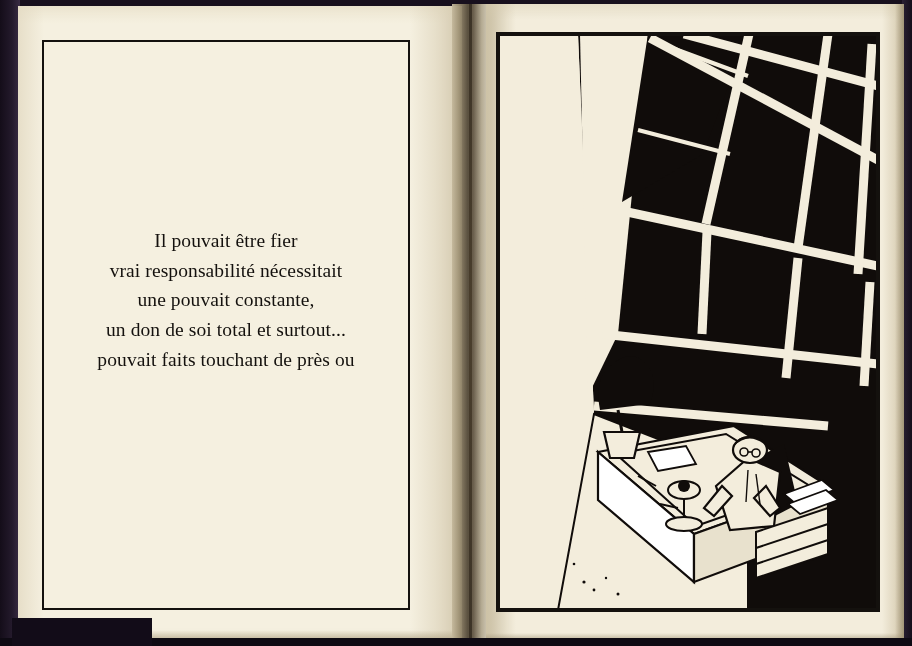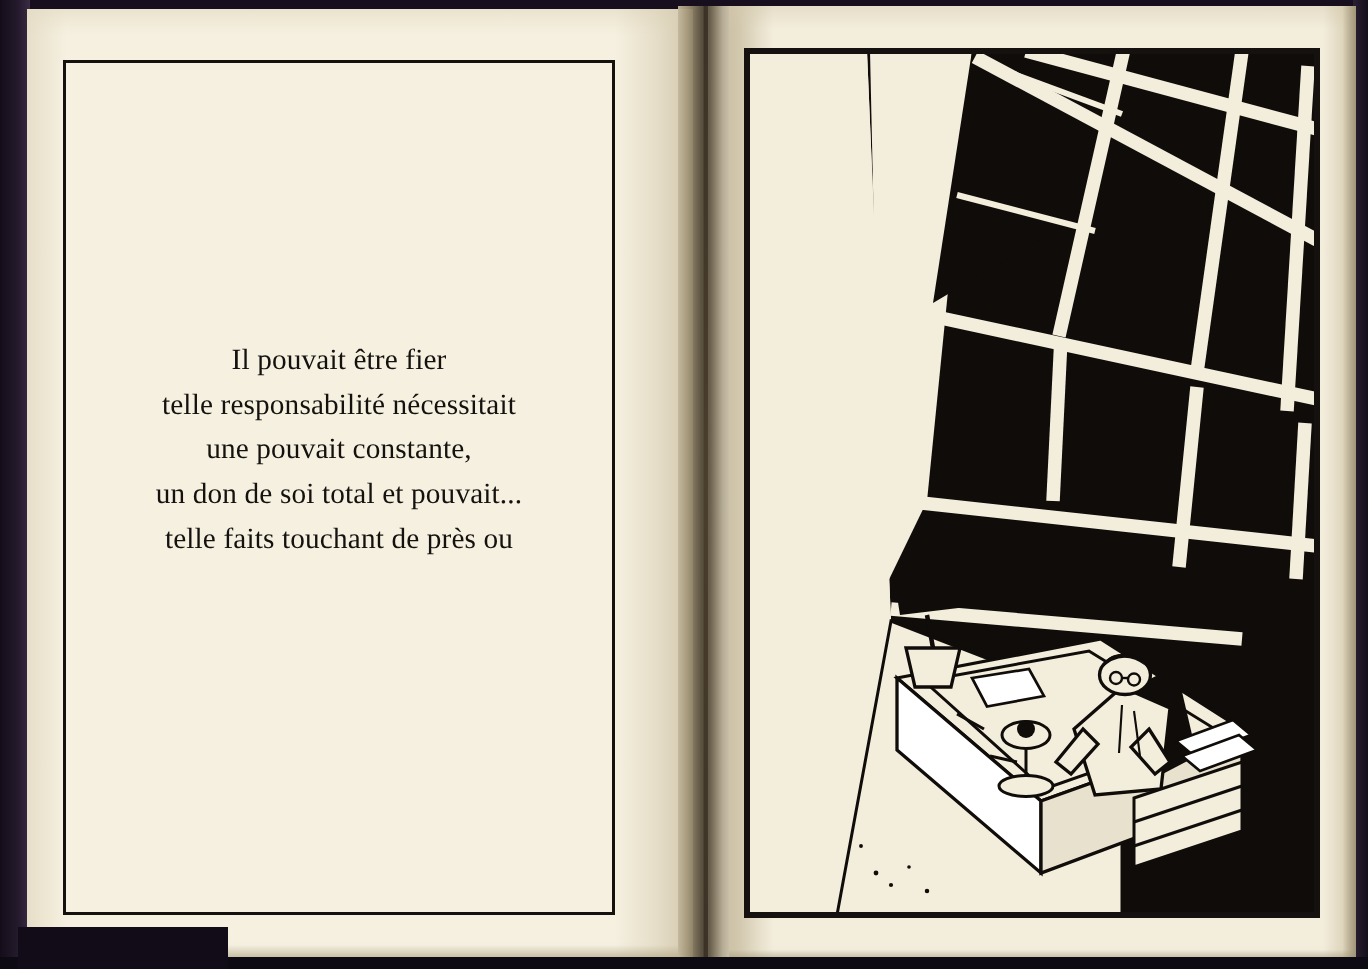--- a/index.html
+++ b/index.html
@@ -181,24 +181,24 @@
 <div id="book">
   <div class="bg-dark"></div>
   <div class="left-dark-edge"></div>
   <div class="right-dark-edge"></div>
 
   <div class="page-left">
     <div class="paper-tone"></div>
     <div class="text-frame">
       <div class="text-block">
         <span class="ln">Il pouvait être fier</span>
-        <span class="ln">telle responsabilité nécessitait</span>
+        <span class="ln">vrai responsabilité nécessitait</span>
         <span class="ln">une pouvait constante,</span>
-        <span class="ln">un don de soi total et pouvait...</span>
-        <span class="ln">telle faits touchant de près ou</span>
+        <span class="ln">un don de soi total et surtout...</span>
+        <span class="ln">pouvait faits touchant de près ou</span>
       </div>
     </div>
     <div class="edge-bottom"></div>
   </div>
 
   <div class="gutter">
     <div class="seam"></div>
   </div>
 
   <div class="page-right">

